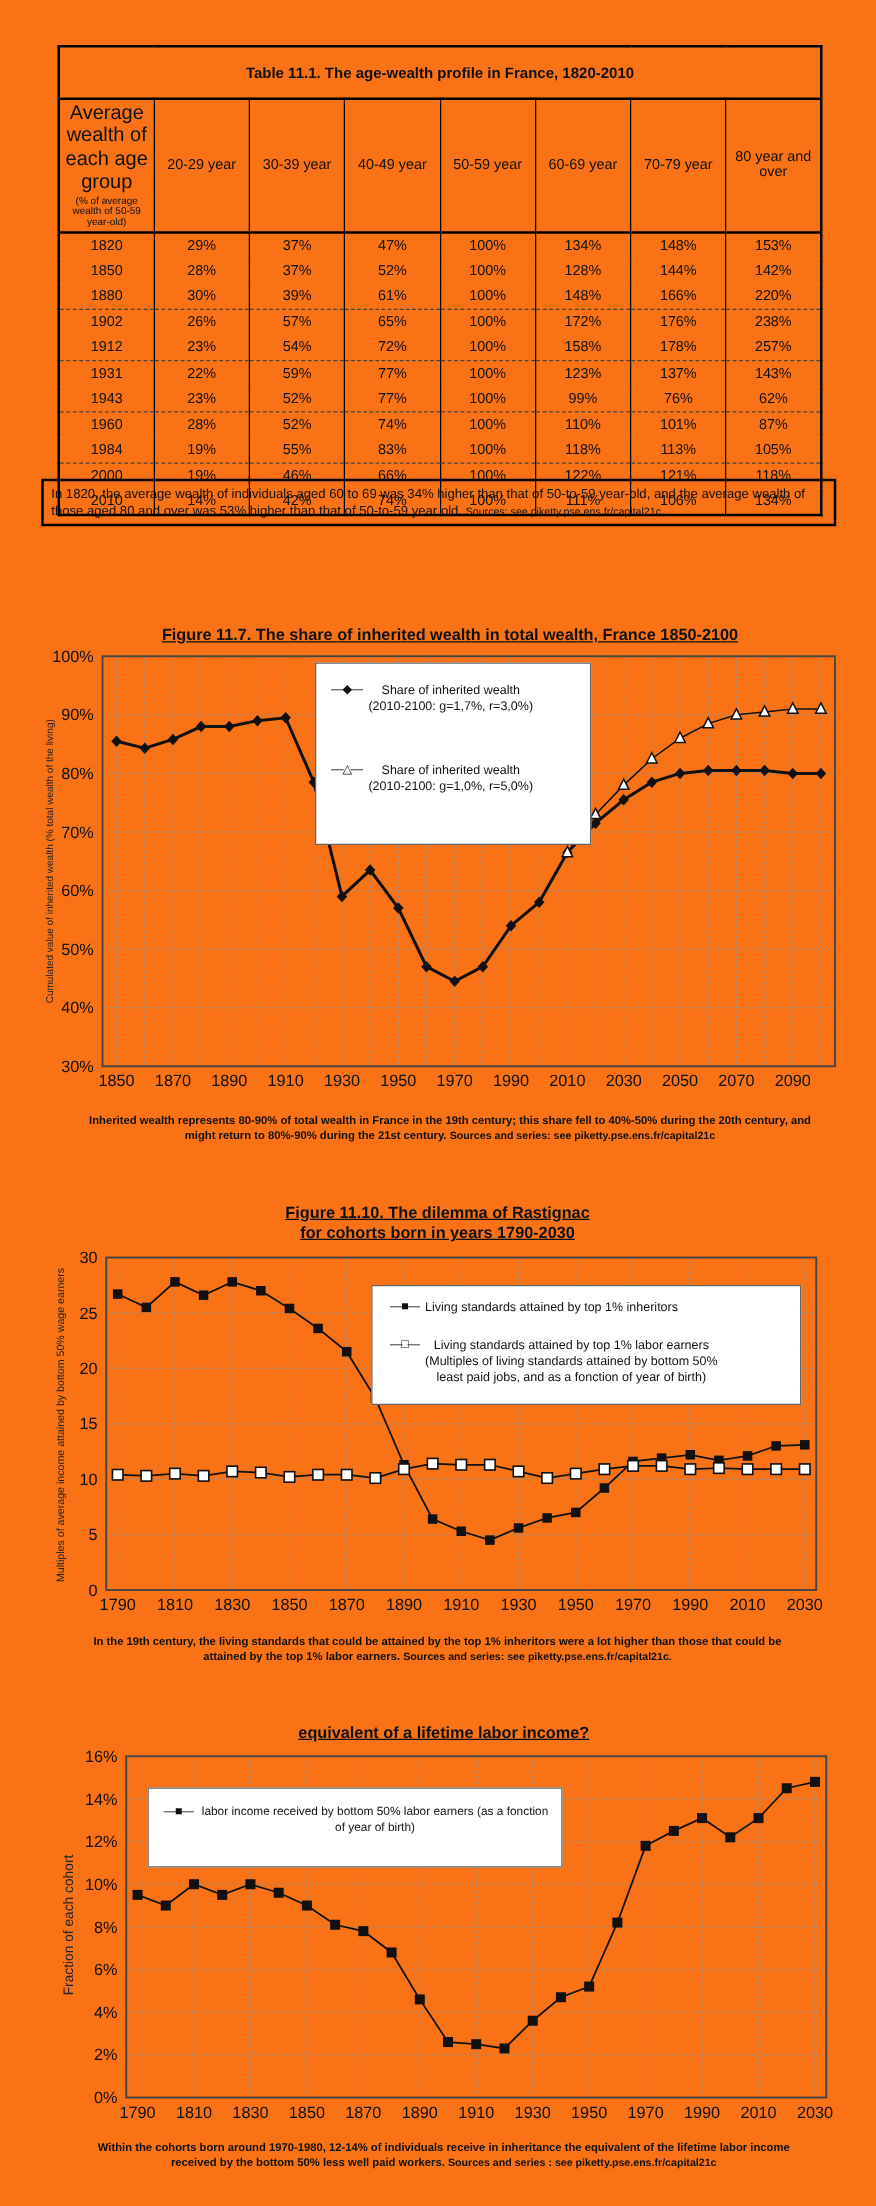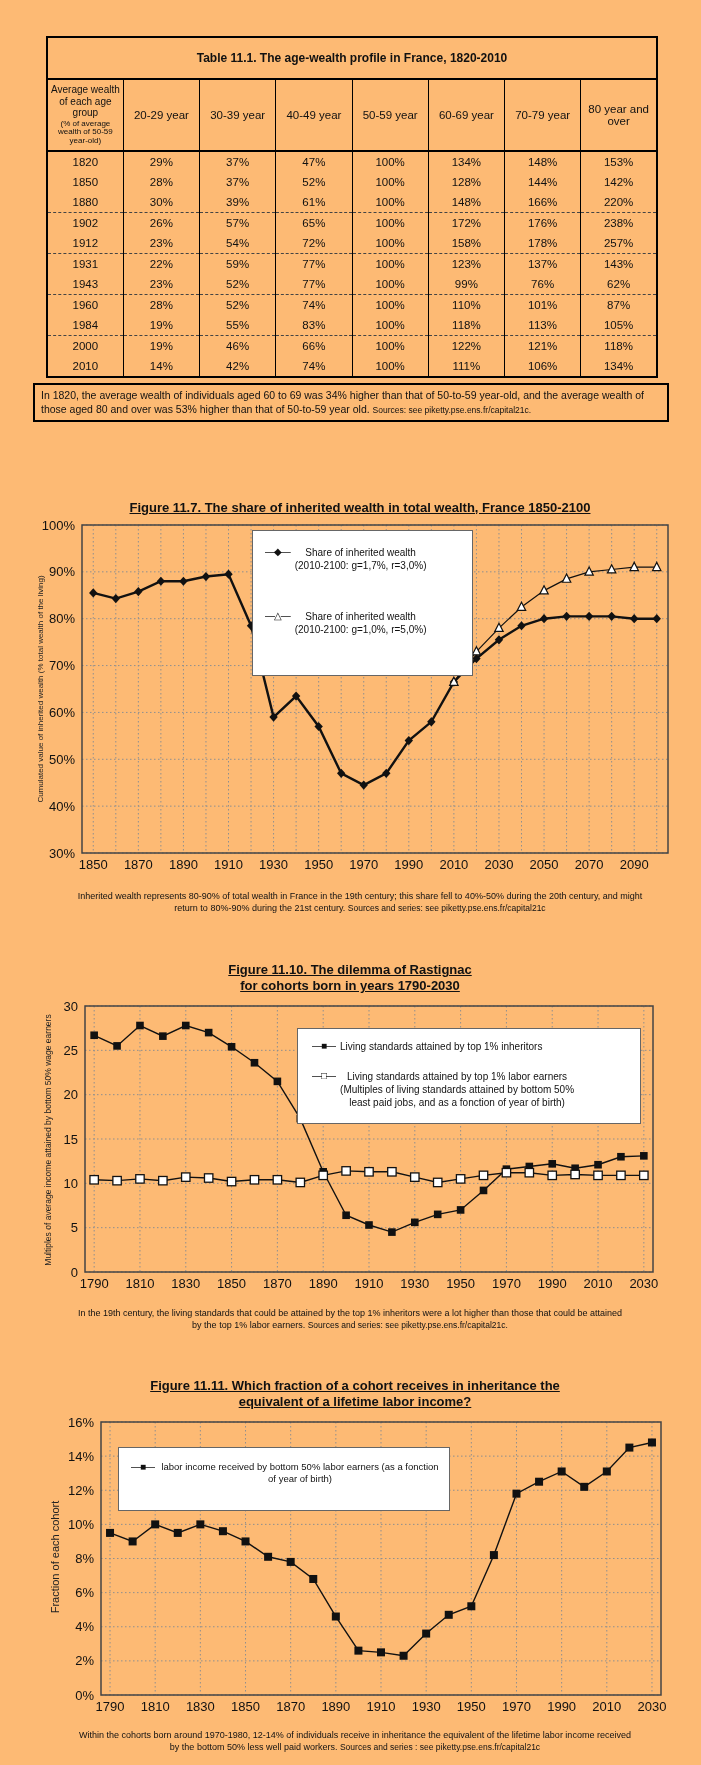--- a/index.html
+++ b/index.html
@@ -1,49 +1,49 @@
 <!DOCTYPE html>
 <html><head>
 <meta charset="utf-8">
 <style>
   html,body{margin:0;padding:0;background:#fff;}
-  .page{position:relative;width:701px;height:1765px;background:#fdba74;
+  .page{position:relative;width:701px;height:1765px;background:#f97316;
         font-family:"Liberation Sans",sans-serif;color:#111;overflow:hidden;}
 
   
   .tablewrap{position:absolute;left:46px;top:36px;width:612px;}
   table.agewealth{border-collapse:collapse;width:612px;table-layout:fixed;border:2.5px solid #000;}
   table.agewealth th,table.agewealth td{border-left:1px solid #000;text-align:center;padding:0;}
   table.agewealth th:first-child,table.agewealth td:first-child{border-left:none;}
   tr.t-title th{border-left:none !important;border-bottom:2px solid #000;
                 font-size:12px;font-weight:bold;height:40px;vertical-align:middle;}
   tr.t-head th{border-bottom:2px solid #000;font-weight:normal;font-size:11.5px;
                height:66px;vertical-align:middle;padding:2px 1px;}
-  .c-main{font-size:10px;line-height:1.15;}
+  .c-main{font-size:16px;line-height:1.15;}
   .c-sub{font-size:8px;line-height:1.1;margin-top:1px;}
   tbody td{height:20px;font-size:11.5px;}
   tr.dashed td{border-bottom:1px dashed #444;}
 
   
   .notebox{position:absolute;left:33px;top:383px;width:636px;border:2px solid #000;
            padding:3px 6px;font-size:10.5px;line-height:1.35;box-sizing:border-box;}
   .src{font-size:8.5px;text-align:right;}
 
   
   .fig{position:absolute;}
   .fig-title{text-align:center;font-weight:bold;font-size:13px;line-height:1.25;text-decoration:underline;}
   .plotwrap{position:relative;margin-top:3px;}
   svg{display:block;}
   .ylab{position:absolute;white-space:nowrap;color:#222;
         transform:translate(-50%,-50%) rotate(-90deg);}
   .legend{position:absolute;background:#fff;border:1.5px solid #666;box-sizing:border-box;}
   .lg-entry{display:flex;gap:5px;align-items:flex-start;}
   .lg-marker{font-size:10px;letter-spacing:-1px;white-space:nowrap;line-height:1.25;}
   .lg-text{font-size:10px;line-height:1.3;text-align:center;}
-  .caption{text-align:center;font-size:9px;line-height:1.35;margin:3px auto 0;width:88%;}
+  .caption{text-align:center;font-size:9px;line-height:1.35;margin:3px auto 0;width:88%;font-weight:bold;}
 </style>
 </head>
 <body>
 
 <div class="page">
 
   <div class="tablewrap">
     <table class="agewealth">
       <thead>
         <tr class="t-title">
@@ -426,21 +426,20 @@
       </div>
     </div>
     <div class="caption">
       <span>In the 19th century, the living standards that could be attained by the top 1% inheritors were a lot higher than those that could be attained by the top 1% labor earners.</span>
       <span class="src">Sources and series: see piketty.pse.ens.fr/capital21c.</span>
     </div>
   </section>
 
   <section class="fig" style="left:35px;top:1368px;width:640px;">
     <div class="fig-title" style="margin-top:10px;">
-      <div>Figure 11.11. Which fraction of a cohort receives in inheritance the</div>
       <div>equivalent of a lifetime labor income?</div>
     </div>
     <div class="plotwrap">
       <svg id="svg-fig1111" width="640" height="312" viewBox="0 0 640 312">
           <line x1="75.03225806451613" y1="8" x2="75.03225806451613" y2="281" stroke="#8f8f8f" stroke-width="1" stroke-dasharray="1.5,2.5"></line>
           <line x1="120.19354838709677" y1="8" x2="120.19354838709677" y2="281" stroke="#8f8f8f" stroke-width="1" stroke-dasharray="1.5,2.5"></line>
           <line x1="165.35483870967744" y1="8" x2="165.35483870967744" y2="281" stroke="#8f8f8f" stroke-width="1" stroke-dasharray="1.5,2.5"></line>
           <line x1="210.51612903225805" y1="8" x2="210.51612903225805" y2="281" stroke="#8f8f8f" stroke-width="1" stroke-dasharray="1.5,2.5"></line>
           <line x1="255.6774193548387" y1="8" x2="255.6774193548387" y2="281" stroke="#8f8f8f" stroke-width="1" stroke-dasharray="1.5,2.5"></line>
           <line x1="300.8387096774194" y1="8" x2="300.8387096774194" y2="281" stroke="#8f8f8f" stroke-width="1" stroke-dasharray="1.5,2.5"></line>

